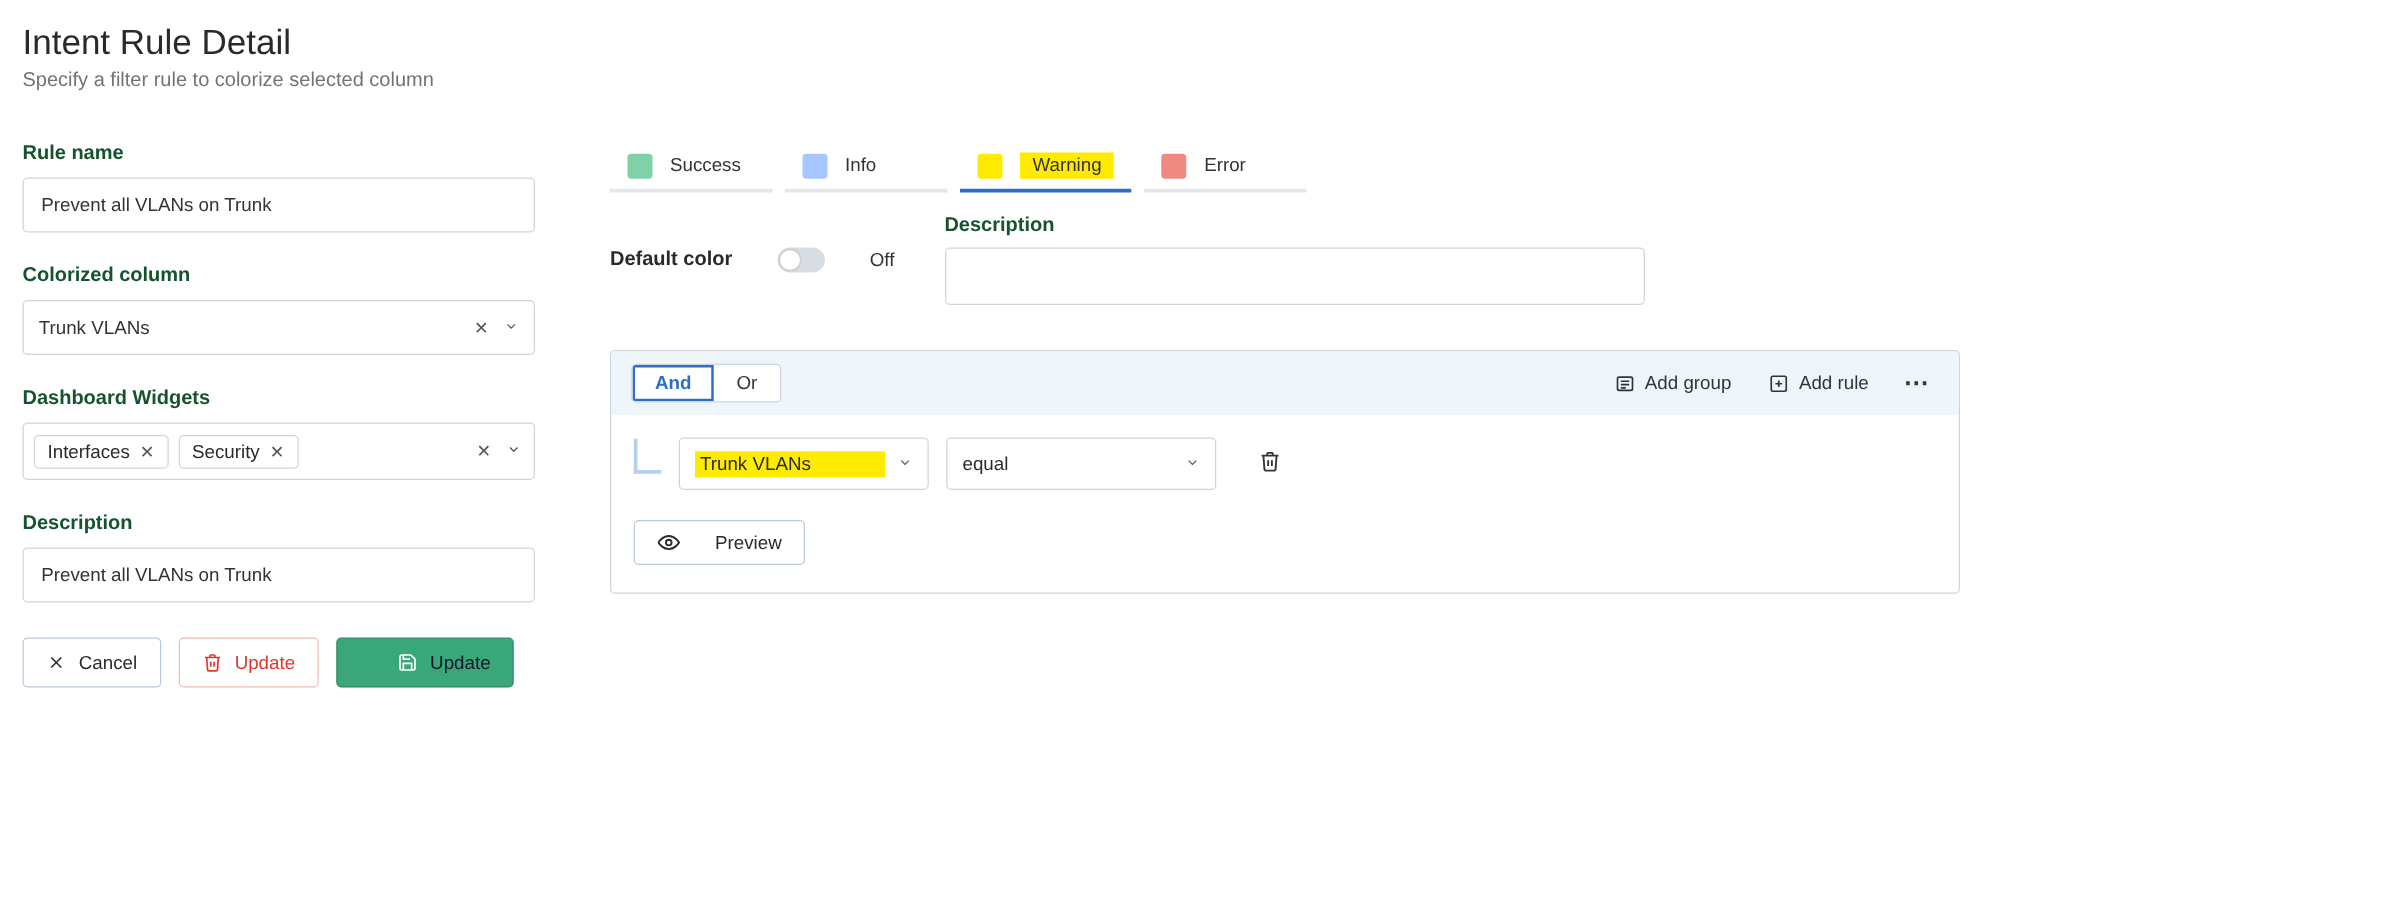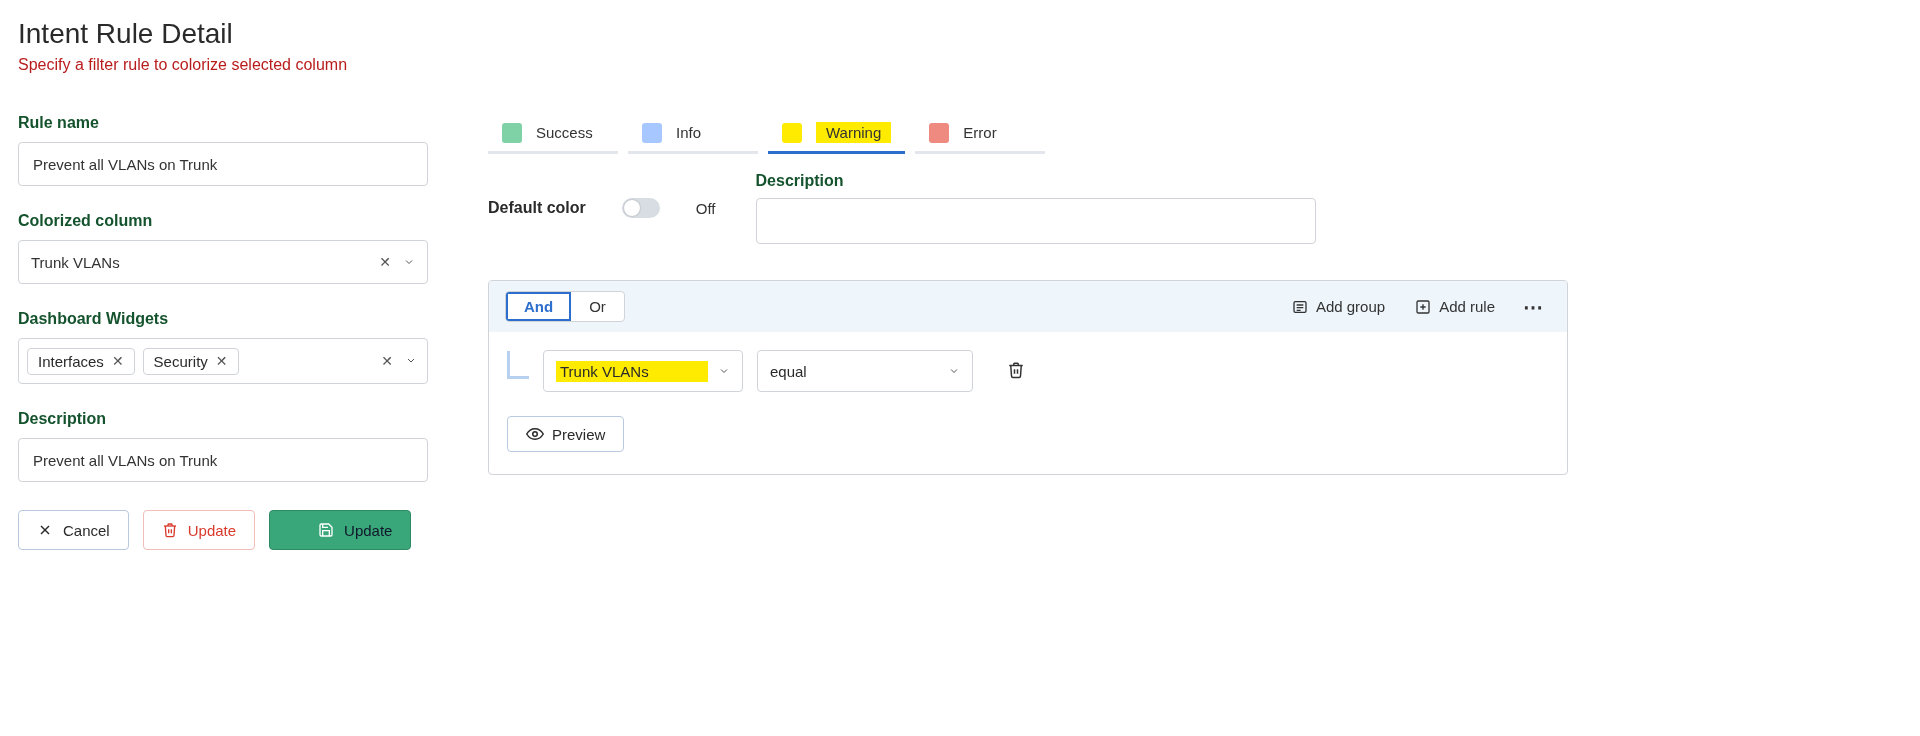--- a/index.html
+++ b/index.html
@@ -31,21 +31,21 @@
     width: 1920px;
   }
   h1.page-title {
     font-size: 28px;
     font-weight: 500;
     margin: 0 0 6px 0;
     color: #2a2a2a;
   }
   .page-sub {
     font-size: 16px;
-    color: #b91c1c;
+    color: #737373;
     margin-bottom: 40px;
   }
 
   .layout {
     display: flex;
     gap: 60px;
     align-items: flex-start;
   }
 
   
@@ -326,21 +326,21 @@
   .trash {
     cursor: pointer;
     color: #333;
     margin-left: 20px;
   }
   .trash svg { width: 18px; height: 18px; }
 
   .preview-btn {
     display: inline-flex;
     align-items: center;
-    gap: 8px;
+    gap: 28px;
     border: 1px solid #b9c9e0;
     border-radius: 4px;
     padding: 8px 18px;
     cursor: pointer;
     background: #fff;
   }
 
 </style>
 </head>
 <body>

